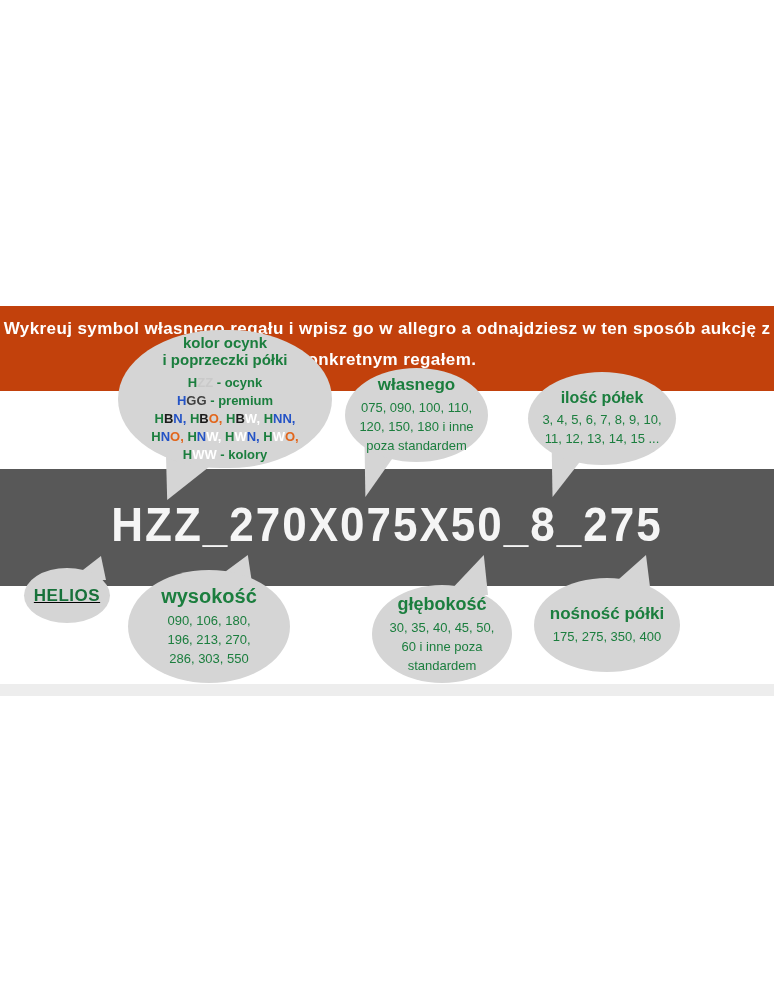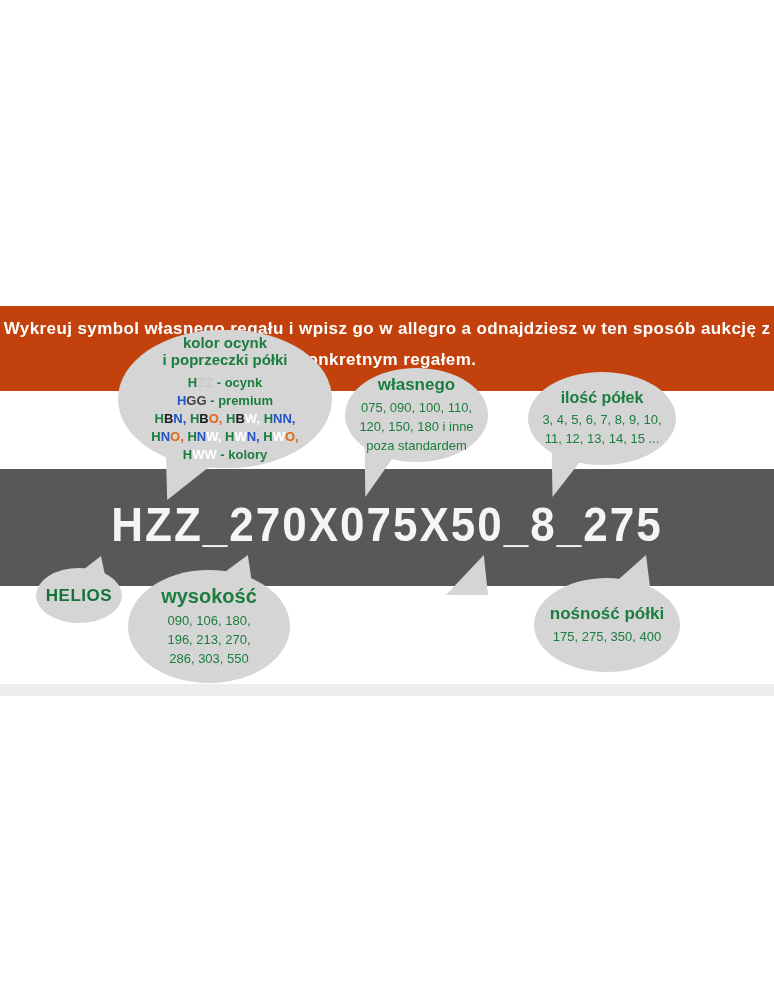--- a/index.html
+++ b/index.html
@@ -32,21 +32,21 @@
   .b-legend{left:118px;top:330px;width:214px;height:138px;border-radius:48%/50%;}
   .b-legend .bubble-title{font-size:15px;line-height:17px;}
   .legend-lines{margin-top:6px;font-weight:700;font-size:13px;line-height:18px;}
   .t-legend{left:163px;top:448px;width:70px;height:52px;clip-path:polygon(4% 0,100% 0,6% 100%);}
   .b-width{left:345px;top:368px;width:143px;height:94px;}
   .b-width .bubble-title{font-size:17px;}
   .t-width{left:362px;top:442px;width:42px;height:55px;clip-path:polygon(6% 0,100% 0,8% 100%);}
   .b-count{left:528px;top:372px;width:148px;height:93px;}
   .b-count .bubble-title{font-size:16px;}
   .t-count{left:549px;top:445px;width:44px;height:52px;clip-path:polygon(6% 0,100% 0,8% 100%);}
-  .b-brand{left:36px;top:568px;width:86px;height:55px;}
+  .b-brand{left:24px;top:568px;width:86px;height:55px;text-decoration:underline;}
   .brand-label{color:#17713a;font-weight:700;font-size:17px;letter-spacing:.5px;}
   .t-brand{left:70px;top:556px;width:36px;height:24px;clip-path:polygon(86% 0,100% 100%,0 100%);}
   .b-height{left:128px;top:570px;width:162px;height:113px;}
   .b-height .bubble-title{font-size:20px;}
   .t-height{left:210px;top:555px;width:42px;height:28px;clip-path:polygon(90% 0,100% 100%,0 100%);}
   .b-depth{left:372px;top:585px;width:140px;height:98px;}
   .b-depth .bubble-title{font-size:18px;}
   .t-depth{left:446px;top:555px;width:42px;height:40px;clip-path:polygon(90% 0,100% 100%,0 100%);}
   .b-load{left:534px;top:578px;width:146px;height:94px;}
   .b-load .bubble-title{font-size:17px;}
@@ -105,19 +105,25 @@
     <div class="brand-label">HELIOS</div>
   </div>
 
   <div class="bubble b-height">
     <div class="bubble-title">wysokość</div>
     <div class="bubble-body">090, 106, 180,
 196, 213, 270,
 286, 303, 550</div>
   </div>
 
+  <div class="bubble b-depth">
+    <div class="bubble-title">głębokość</div>
+    <div class="bubble-body">30, 35, 40, 45, 50,
+60 i inne poza
+standardem</div>
+  </div>
 
   <div class="bubble b-load">
     <div class="bubble-title">nośność półki</div>
     <div class="bubble-body">175, 275, 350, 400</div>
   </div>
 
 </div>
 
 </body></html>

